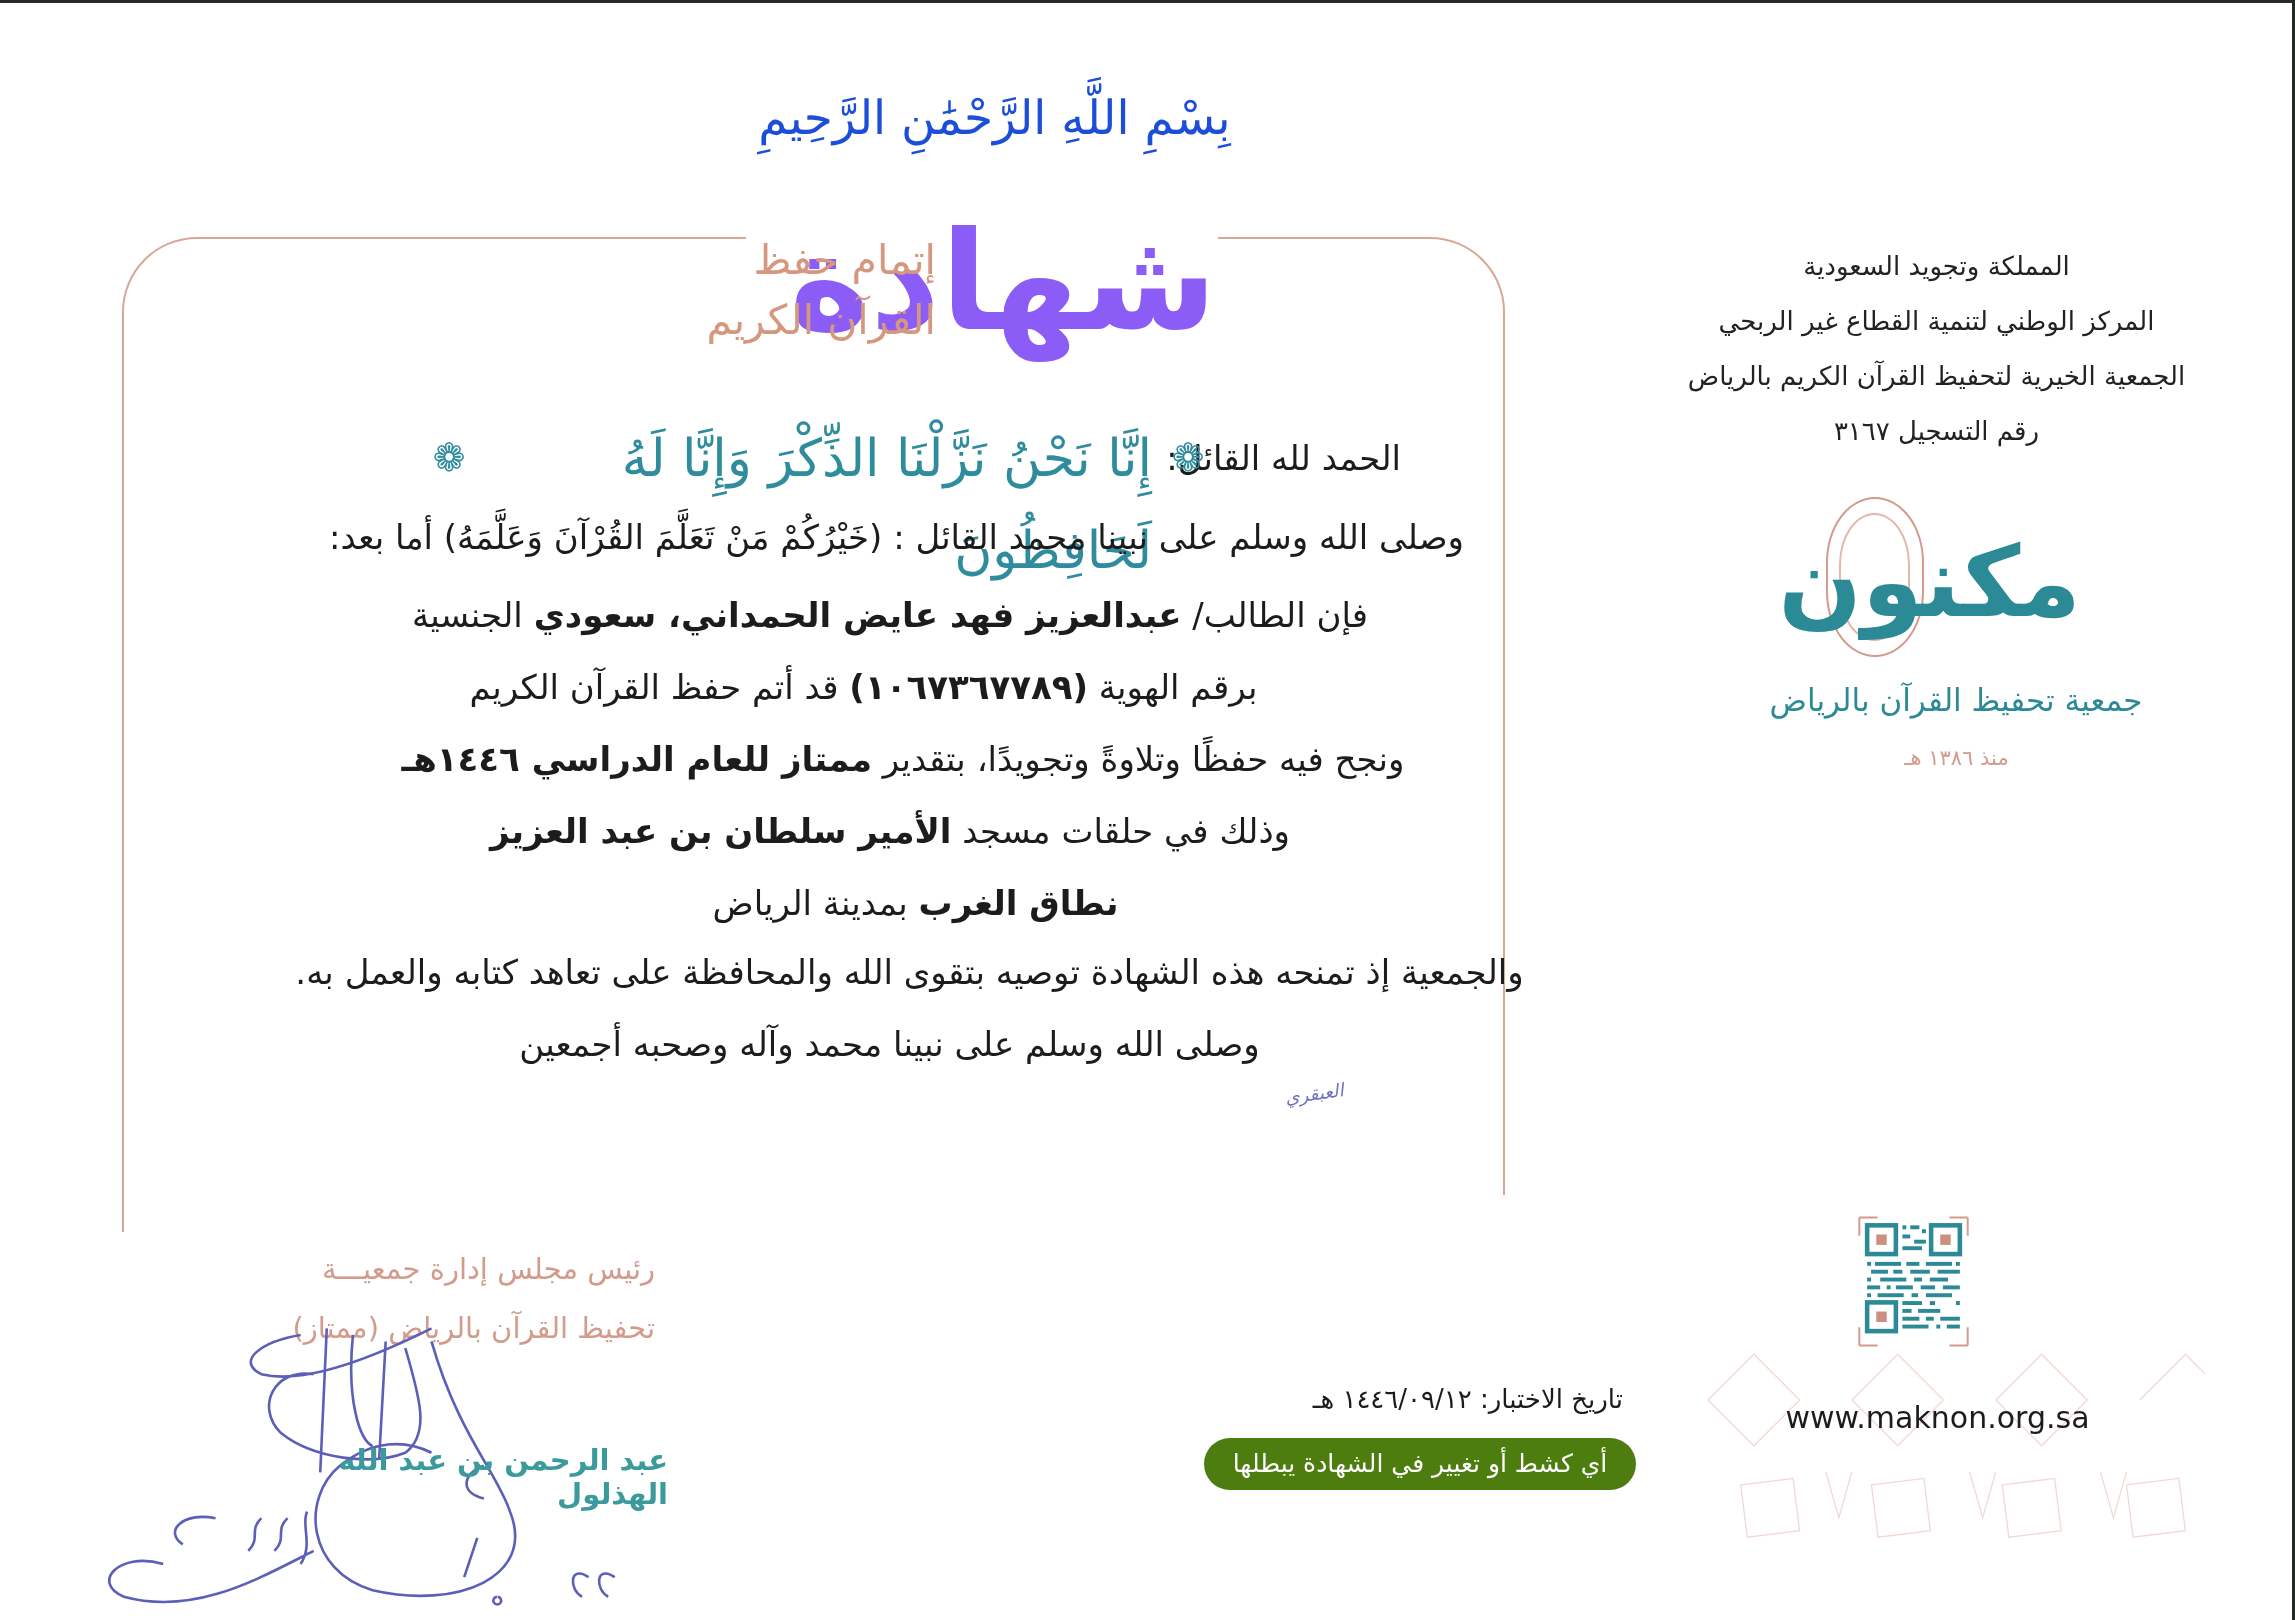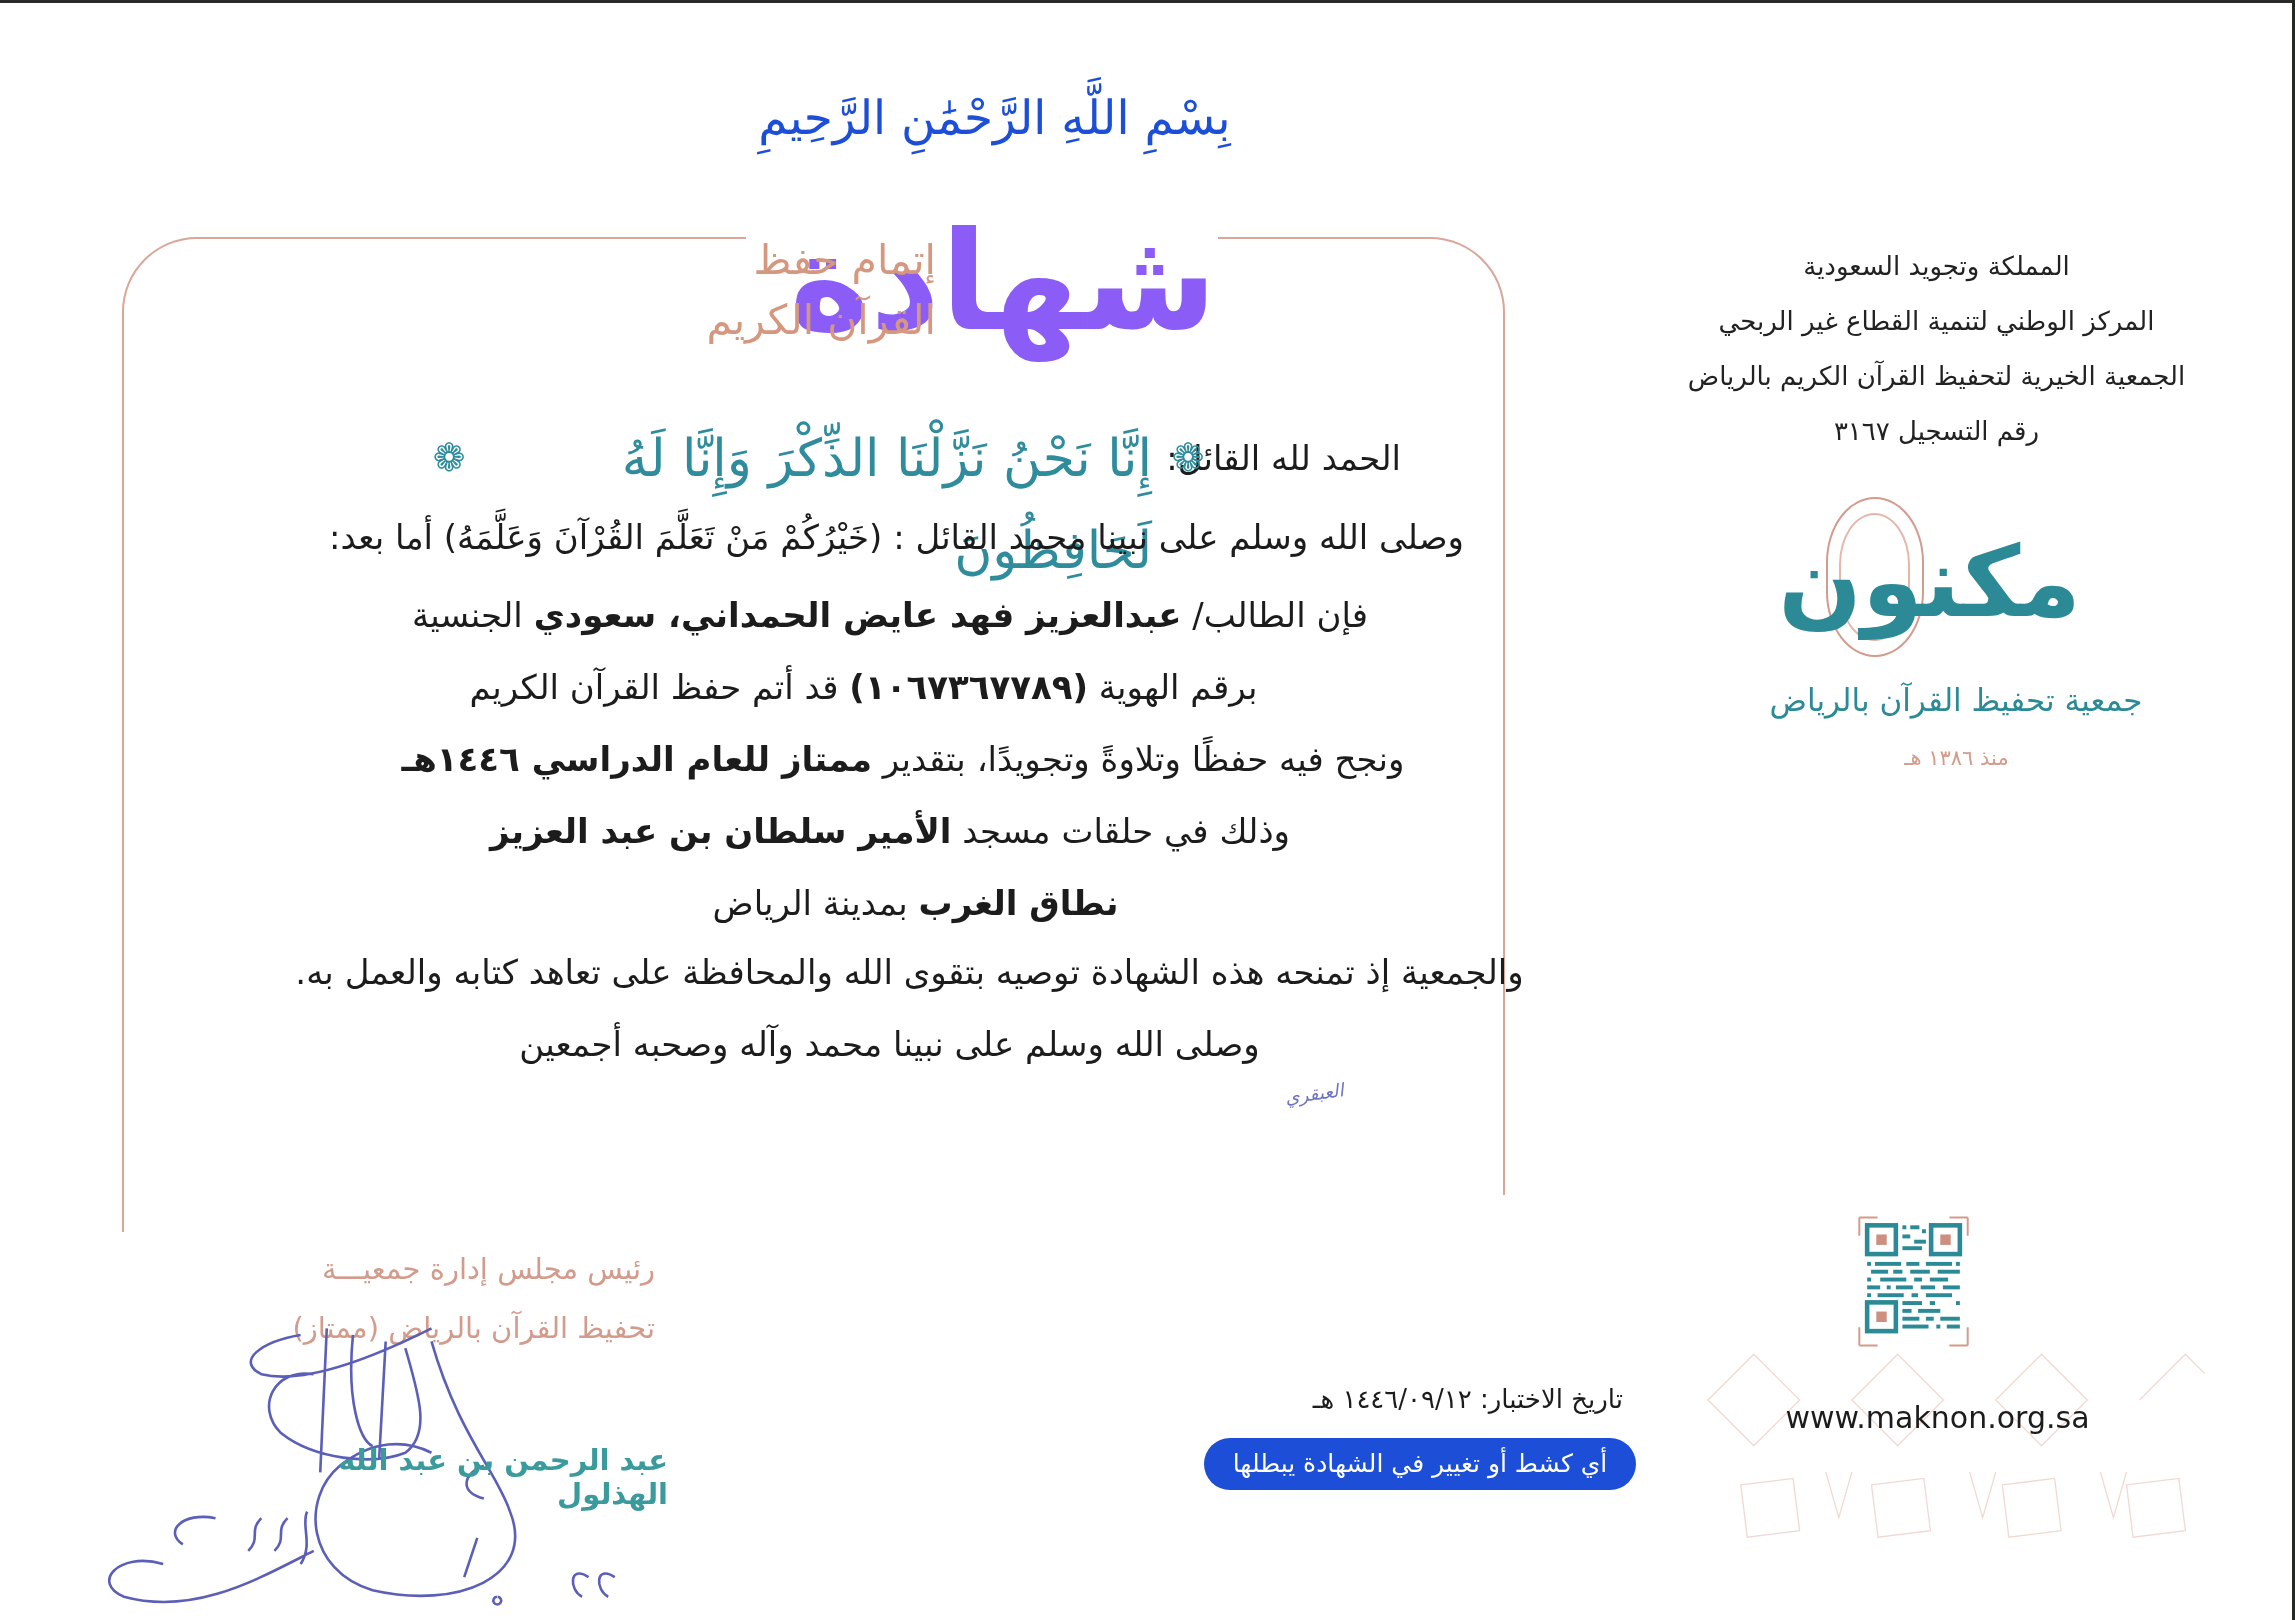--- a/index.html
+++ b/index.html
@@ -121,21 +121,21 @@
   }
   .signature-svg { left: 65px; top: 1302px; width: 589px; height: 308px; }
 
   
   .exam-date {
     left: 1243px; top: 1384px; width: 380px;
     font-size: 26px; color: #1c1c1c; text-align: right;
   }
   .notice-pill {
     left: 1204px; top: 1438px; width: 432px; height: 52px;
-    background: #1d4ed8; border-radius: 26px;
+    background: #4d7c0f; border-radius: 26px;
     color: #ffffff; font-size: 25px; line-height: 52px; text-align: center;
   }
 
   
   .pattern-bg { left: 1695px; top: 1243px; width: 510px; height: 327px; }
   .qr-wrap { left: 1858px; top: 1216px; width: 111px; height: 131px; }
   .qr-url {
     left: 1741px; top: 1400px; width: 393px;
     font-family: "DejaVu Sans", sans-serif; font-size: 30px; color: #1c1c1c; text-align: center;
   }

